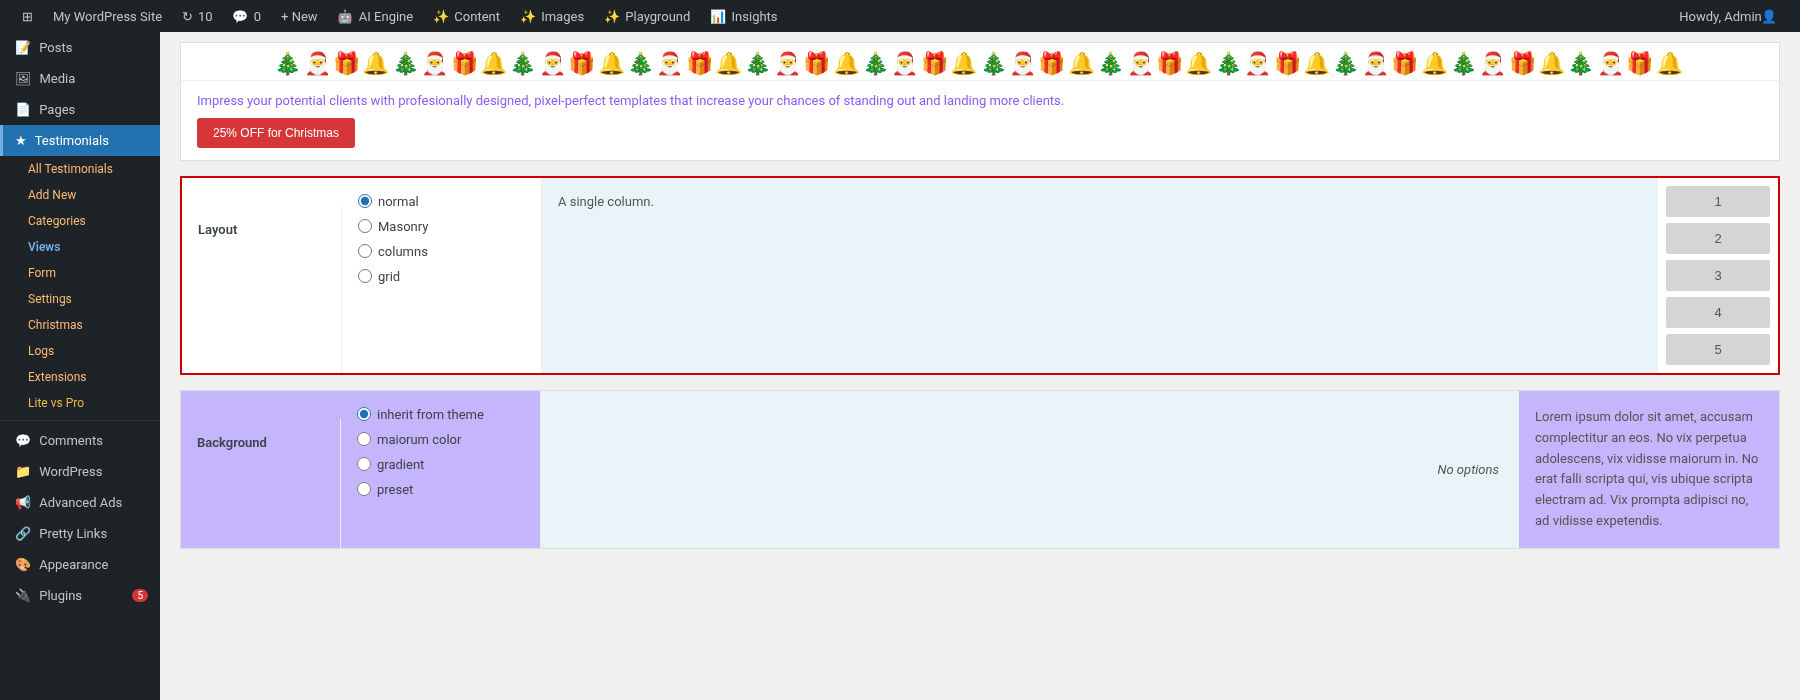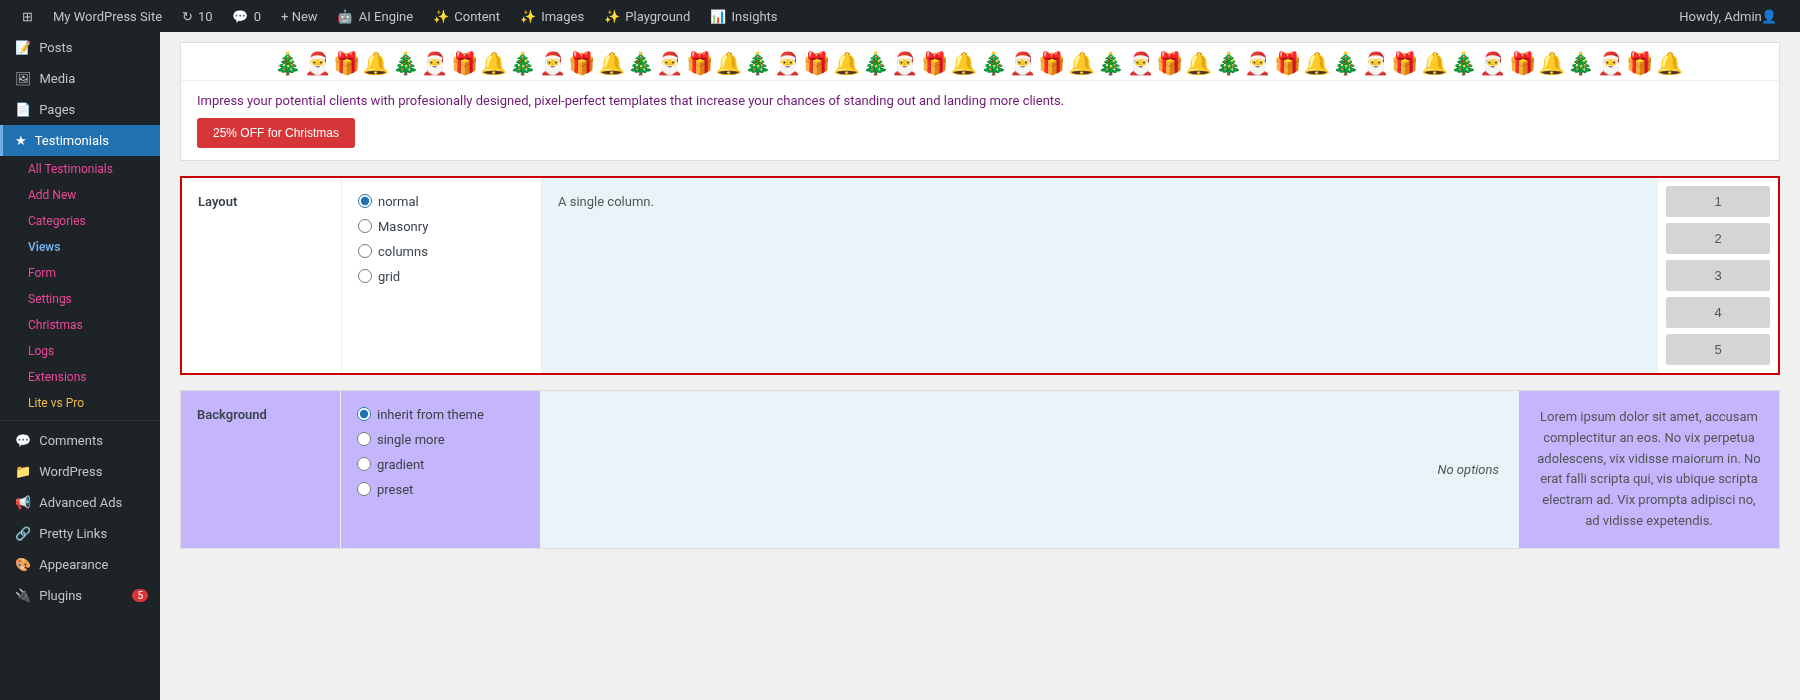--- a/index.html
+++ b/index.html
@@ -63,21 +63,21 @@
     .sidebar-item .badge {
       background: #d63638;
       color: #fff;
       border-radius: 10px;
       padding: 1px 5px;
       font-size: 10px;
       margin-left: auto;
     }
     .sidebar-sub-item {
       padding: 6px 12px 6px 28px;
-      color: #ec4899;
+      color: #fdba74;
       font-size: 12px;
       cursor: pointer;
     }
     .sidebar-divider { height: 1px; background: #2c3338; margin: 4px 0; }
 
     
     #main-content {
       flex: 1;
       background: #f0f0f1;
       padding: 0;
@@ -101,21 +101,21 @@
       padding: 8px 0 4px;
       text-align: center;
       font-size: 22px;
       letter-spacing: 2px;
       border-bottom: 1px solid #eee;
     }
     .christmas-body {
       padding: 12px 16px;
     }
     .christmas-body p {
-      color: #701a75;
+      color: #8b5cf6;
       font-size: 13px;
       margin-bottom: 10px;
     }
     .christmas-btn {
       background: #d63638;
       color: #fff;
       border: none;
       padding: 8px 16px;
       font-size: 12px;
       cursor: pointer;
@@ -131,20 +131,21 @@
       align-items: stretch;
     }
     .section-label {
       width: 160px;
       flex-shrink: 0;
       padding: 16px;
       font-size: 13px;
       font-weight: 600;
       color: #3c434a;
       border-right: 1px solid #eee;
+      margin-top: 28px;
     }
     .section-options {
       width: 200px;
       flex-shrink: 0;
       padding: 16px;
       border-right: 1px solid #eee;
     }
     .radio-option {
       display: flex;
       align-items: flex-start;
@@ -203,21 +204,21 @@
       color: #555;
       font-size: 13px;
       flex: 1;
       font-style: italic;
     }
     .lorem-text {
       padding: 16px;
       width: 260px;
       font-size: 13px;
       color: #555;
-      text-align: center;
+      text-align: left;
       line-height: 1.6;
     }
   </style>
 </head>
 <body>
 
 <div id="wpadminbar">
   <div class="adminbar-left">
     <div class="adminbar-item">
       <span>⊞</span>
@@ -371,21 +372,21 @@
 
       <div class="section-box-plain">
         <div class="section-label">Background</div>
         <div class="section-options">
           <label class="radio-option">
             <input type="radio" name="background" value="inherit" checked="" style="">
             <span>inherit from theme</span>
           </label>
           <label class="radio-option">
             <input type="radio" name="background" value="single_color" style="">
-            <span>single more</span>
+            <span>maiorum color</span>
           </label>
           <label class="radio-option">
             <input type="radio" name="background" value="gradient" style="">
             <span>gradient</span>
           </label>
           <label class="radio-option">
             <input type="radio" name="background" value="preset" style="">
             <span>preset</span>
           </label>
         </div>

